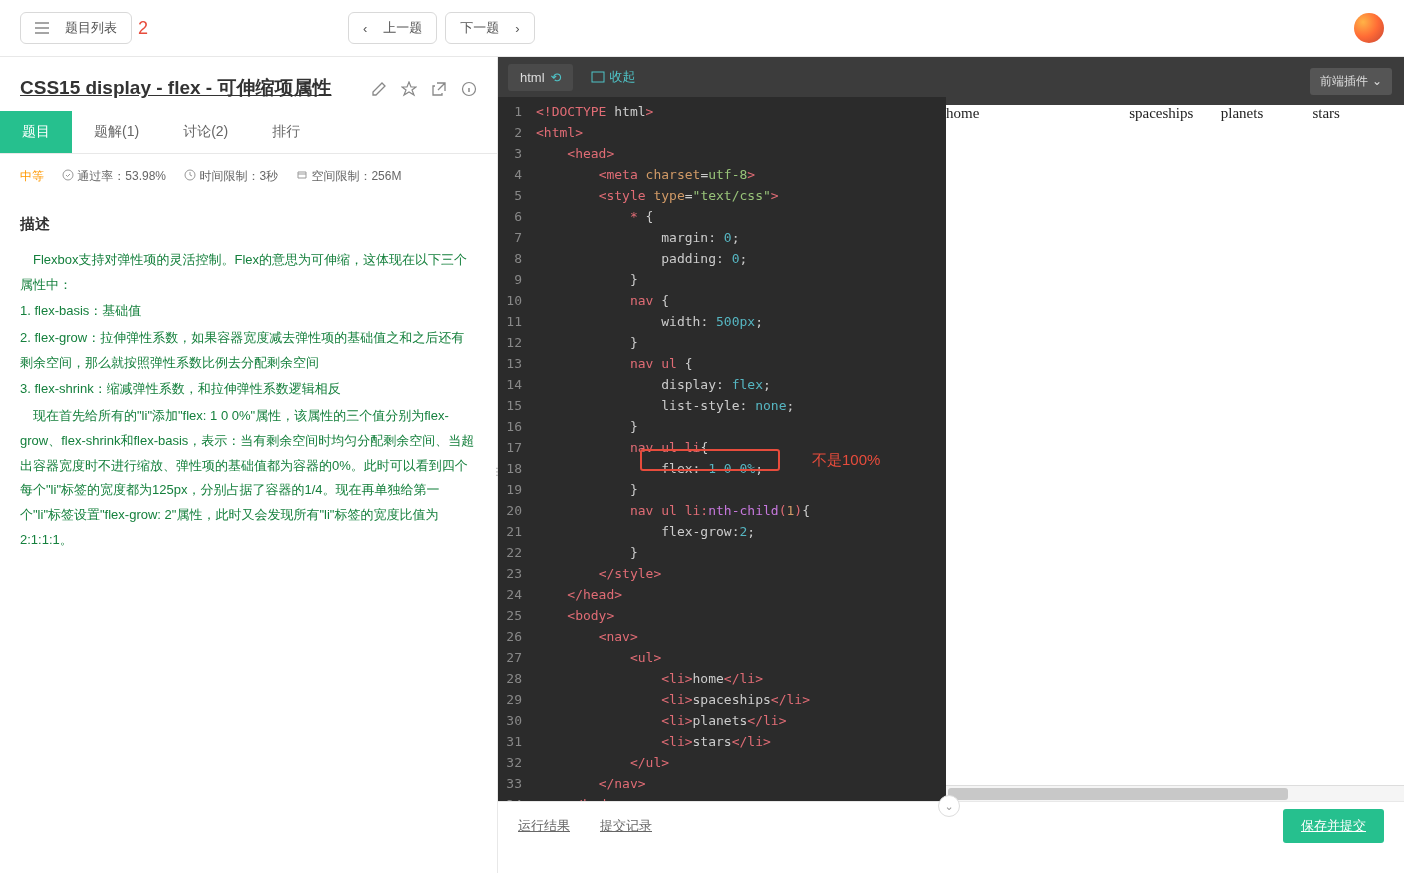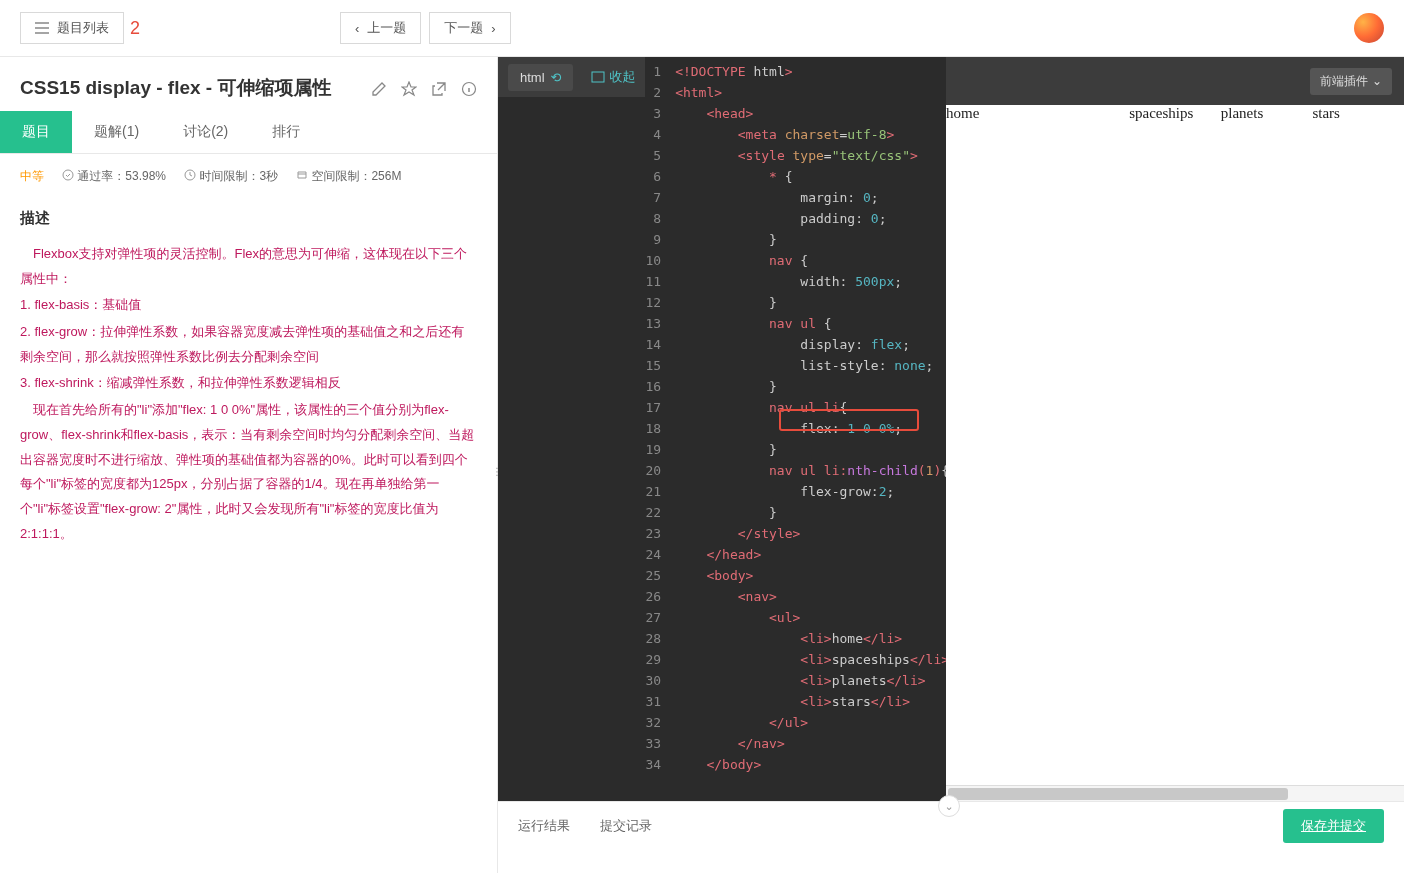--- a/index.html
+++ b/index.html
@@ -1,40 +1,40 @@
 <!DOCTYPE html>
 <html><head>
 <meta charset="utf-8">
 <style>
 * { margin: 0; padding: 0; box-sizing: border-box; }
 body { font-family: -apple-system, "PingFang SC", "Microsoft YaHei", sans-serif; font-size: 14px; color: #333; background: #fff; }
 .header { display: flex; align-items: center; padding: 12px 20px; border-bottom: 1px solid #e8e8e8; }
-.btn { border: 1px solid #d9d9d9; background: #fff; padding: 6px 14px; border-radius: 0; cursor: pointer; font-size: 13px; color: #555; display: inline-flex; align-items: center; gap: 8px; }
+.btn { border: 1px solid #d9d9d9; background: #fff; padding: 6px 14px; border-radius: 6px; cursor: pointer; font-size: 13px; color: #555; display: inline-flex; align-items: center; gap: 16px; }
 .notif { color: #e74c3c; font-size: 18px; margin-left: 6px; font-weight: 500; }
 .header-spacer { flex: 1; }
 .nav-btns { display: flex; gap: 8px; margin-left: 200px; }
 .avatar { width: 30px; height: 30px; border-radius: 50%; background: radial-gradient(circle at 30% 30%, #ffb347, #ff6b35, #c44536); }
 .main { display: flex; height: calc(100vh - 55px); }
 .left-panel { width: 498px; border-right: 1px solid #e8e8e8; overflow-y: auto; padding: 0; }
-.prob-header { padding: 18px 20px 10px; display: flex; align-items: center; justify-content: space-between; }
+.prob-header { padding: 18px 20px 10px; display: flex; align-items: center; justify-content: space-between; text-decoration: underline; }
 .prob-title { font-size: 19px; font-weight: 600; }
 .prob-actions { display: flex; gap: 14px; color: #666; }
 .prob-actions span { cursor: pointer; }
 .tabs { display: flex; border-bottom: 1px solid #e8e8e8; }
 .tab { padding: 12px 22px; cursor: pointer; color: #666; font-size: 14px; }
 .tab.active { background: #26c08e; color: #fff; border-radius: 0; }
 .meta-row { padding: 14px 20px; display: flex; gap: 18px; font-size: 12px; color: #666; align-items: center; }
 .level { color: #ff9800; }
 .desc-section { padding: 10px 20px 20px; }
-.desc-title { font-size: 15px; font-weight: 600; margin-bottom: 14px; }
-.desc-body { font-size: 13px; line-height: 1.9; color: #be185d; }
+.desc-title { font-size: 15px; font-weight: 600; margin-bottom: 14px; margin-top: 6px; }
+.desc-body { font-size: 13px; line-height: 1.9; color: #15803d; }
 .desc-body p { margin-bottom: 2px; }
 .right-panel { flex: 1; display: flex; flex-direction: column; background: #fff; }
 .editor-top { display: flex; height: 744px; }
-.code-area { width: 448px; background: #2b2b2b; display: flex; flex-direction: row; position: relative; }
+.code-area { width: 448px; background: #2b2b2b; display: flex; flex-direction: column; position: relative; }
 .code-toolbar { height: 40px; background: #3c3c3c; display: flex; align-items: center; padding: 0 10px; justify-content: space-between; }
 .toolbar-left { display: flex; align-items: center; gap: 6px; }
 .lang-label { color: #ddd; font-size: 13px; background: #4a4a4a; padding: 6px 12px; border-radius: 3px; display: flex; align-items: center; gap: 6px; }
 .refresh-icon { color: #4fc3c7; }
 .collapse-btn { color: #4fc3c7; font-size: 13px; cursor: pointer; display: flex; align-items: center; gap: 4px; margin-left: 12px; }
 .plugin-btn { background: #555; color: #ddd; padding: 5px 10px; border-radius: 3px; font-size: 12px; cursor: pointer; display: flex; align-items: center; gap: 4px; }
 .code-editor { flex: 1; display: flex; overflow: hidden; font-family: "Consolas", monospace; font-size: 13px; line-height: 21px; position: relative; }
 .gutter { width: 30px; background: #2b2b2b; color: #888; text-align: right; padding: 4px 6px 4px 0; user-select: none; }
 .code-lines { flex: 1; padding: 4px 0 4px 8px; color: #ccc; white-space: pre; position: relative; }
 .tag { color: #e06c75; }
@@ -49,21 +49,21 @@
 .red-text { position: absolute; left: 284px; top: 352px; color: #e74c3c; font-size: 15px; font-family: sans-serif; }
 .preview-area { flex: 1; background: #fff; position: relative; display: flex; flex-direction: column; }
 .preview-toolbar { height: 48px; background: #3c3c3c; display: flex; align-items: center; justify-content: flex-end; padding: 0 12px; }
 .preview-content { flex: 1; padding: 0; overflow: hidden; position: relative; }
 .preview-nav { display: flex; font-size: 15px; color: #222; font-family: serif; }
 .preview-nav span { padding: 0; }
 .pn1 { flex: 2; } .pn2,.pn3,.pn4 { flex: 1; text-align: left; }
 .preview-scroll { position: absolute; bottom: 0; left: 0; right: 0; height: 16px; background: #f5f5f5; border-top: 1px solid #ddd; }
 .preview-scroll-thumb { position: absolute; left: 2px; top: 2px; height: 12px; width: 340px; background: #c8c8c8; border-radius: 3px; }
 .bottom-bar { height: 48px; display: flex; align-items: center; justify-content: space-between; padding: 0 20px; border-top: 1px solid #e8e8e8; }
-.bottom-tabs { display: flex; gap: 30px; font-size: 13px; color: #666; }
+.bottom-tabs { display: flex; gap: 30px; font-size: 13px; color: #666; text-decoration: underline; }
 .bottom-tabs span { cursor: pointer; }
 .submit-btn { background: #26c08e; color: #fff; border: none; padding: 8px 18px; border-radius: 3px; cursor: pointer; font-size: 13px; text-decoration: underline; }
 .drag-handle { position: absolute; left: -6px; top: 50%; color: #999; font-size: 10px; cursor: col-resize; }
 .collapse-circle { position: absolute; left: 440px; top: 738px; width: 22px; height: 22px; border-radius: 50%; background: #fff; border: 1px solid #ddd; display: flex; align-items: center; justify-content: center; font-size: 11px; color: #999; cursor: pointer; z-index: 5; }
 svg { display: inline-block; vertical-align: middle; }
 </style>
 </head>
 <body>
 
 <div class="header">

